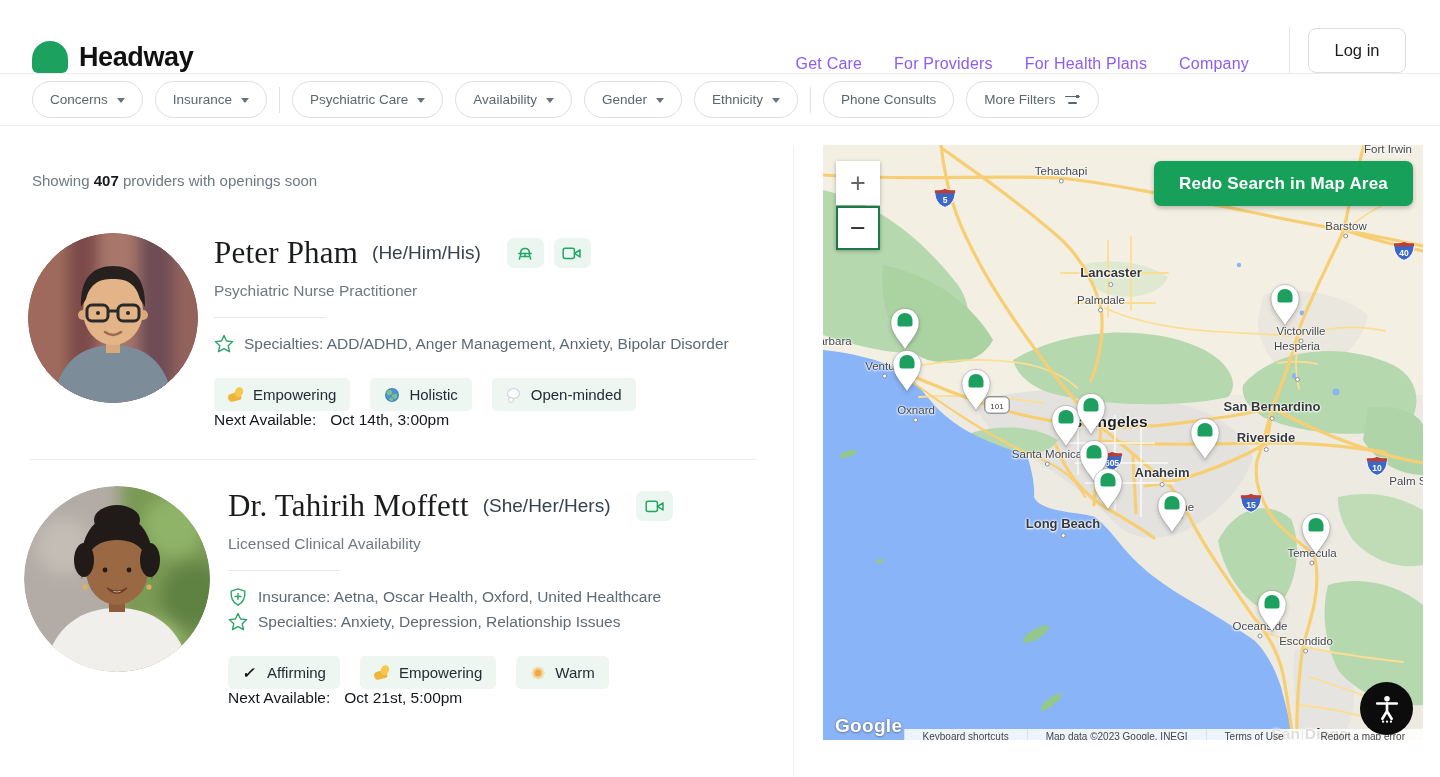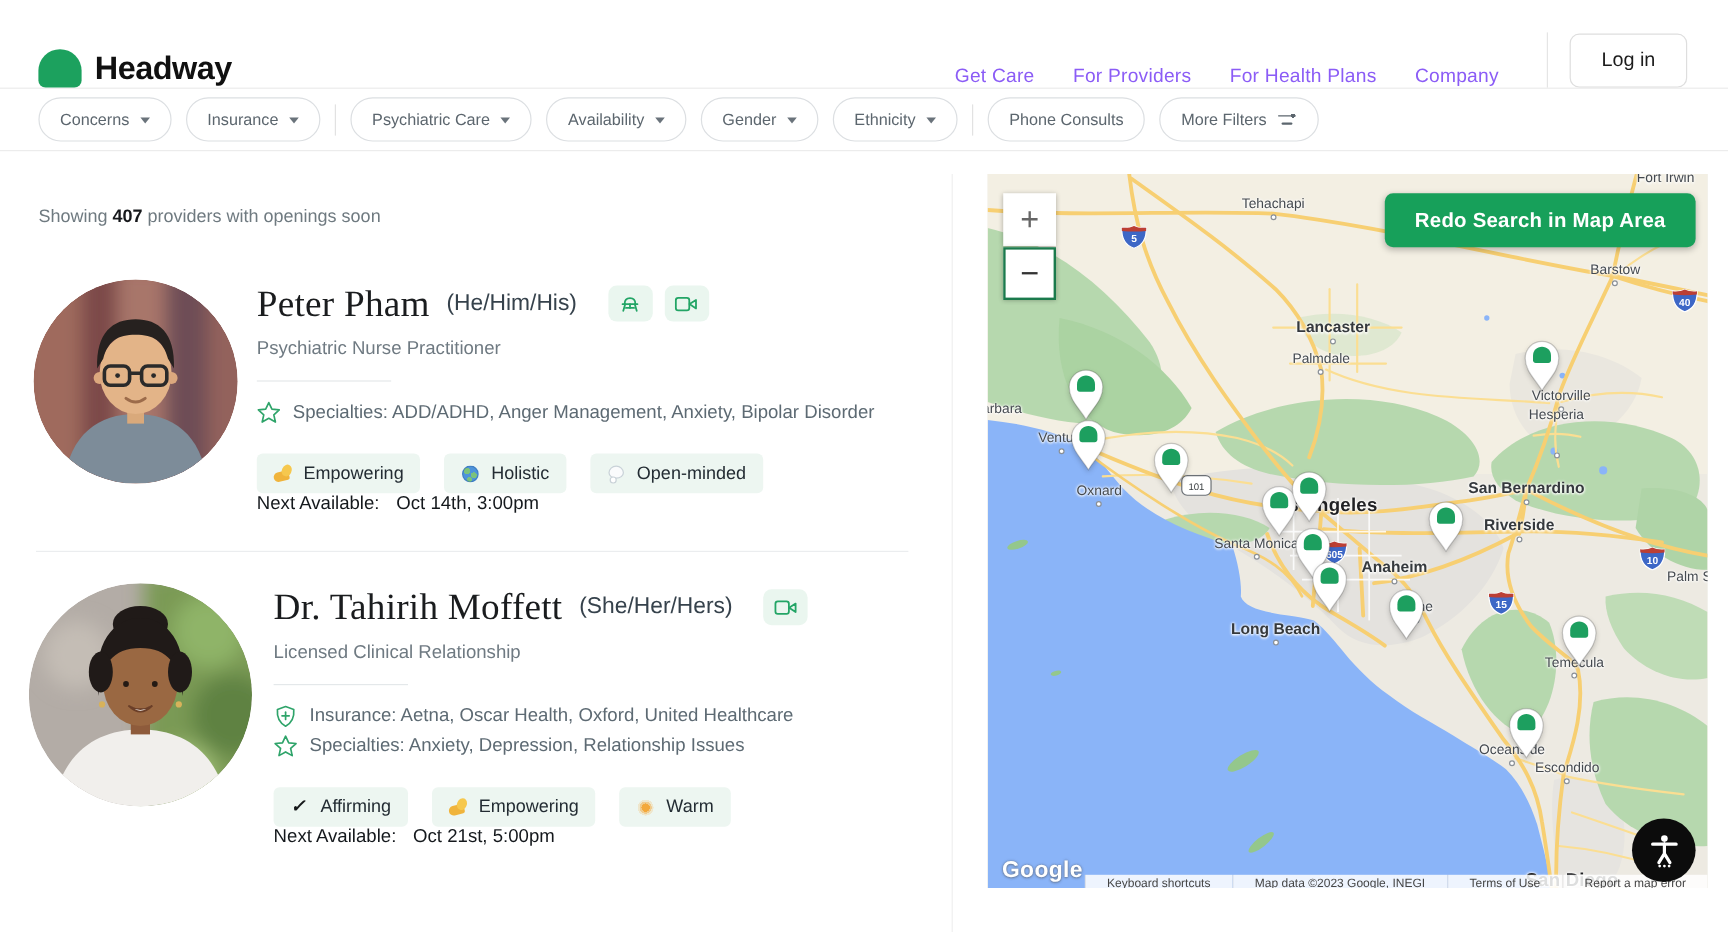--- a/index.html
+++ b/index.html
@@ -302,21 +302,21 @@
 
             <span class="sess">
 
               <svg width="20" height="15" viewBox="0 0 20 15" fill="none" stroke="#23A566" stroke-width="1.5" stroke-linejoin="round">
                 <rect x="1.2" y="2.2" width="11.2" height="10.4" rx="2"></rect>
                 <path d="M12.6 7.4 L18 4 V11 Z"></path>
               </svg>
             </span>
           </span>
       </div>
-      <div class="ptitle">Licensed Clinical Relationship</div>
+      <div class="ptitle">Licensed Clinical Availability</div>
       <div class="mini-sep"></div>
       <div class="info-row">
         <svg width="20" height="20" viewBox="0 0 20 20" fill="none" stroke="#2FA46A" stroke-width="1.4" stroke-linecap="round" stroke-linejoin="round">
           <path d="M10 1.8 L16.8 4.2 C17.3 9.8 15.2 15.4 10 18.2 C4.8 15.4 2.7 9.8 3.2 4.2 Z"></path>
           <path d="M10 6.5 V12.5"></path>
             <path d="M7 9.5 H13"></path>
         </svg>
         <span><span>Insurance:</span> <span>Aetna, Oscar Health, Oxford, United Healthcare</span></span>
       </div>
       <div class="info-row">

